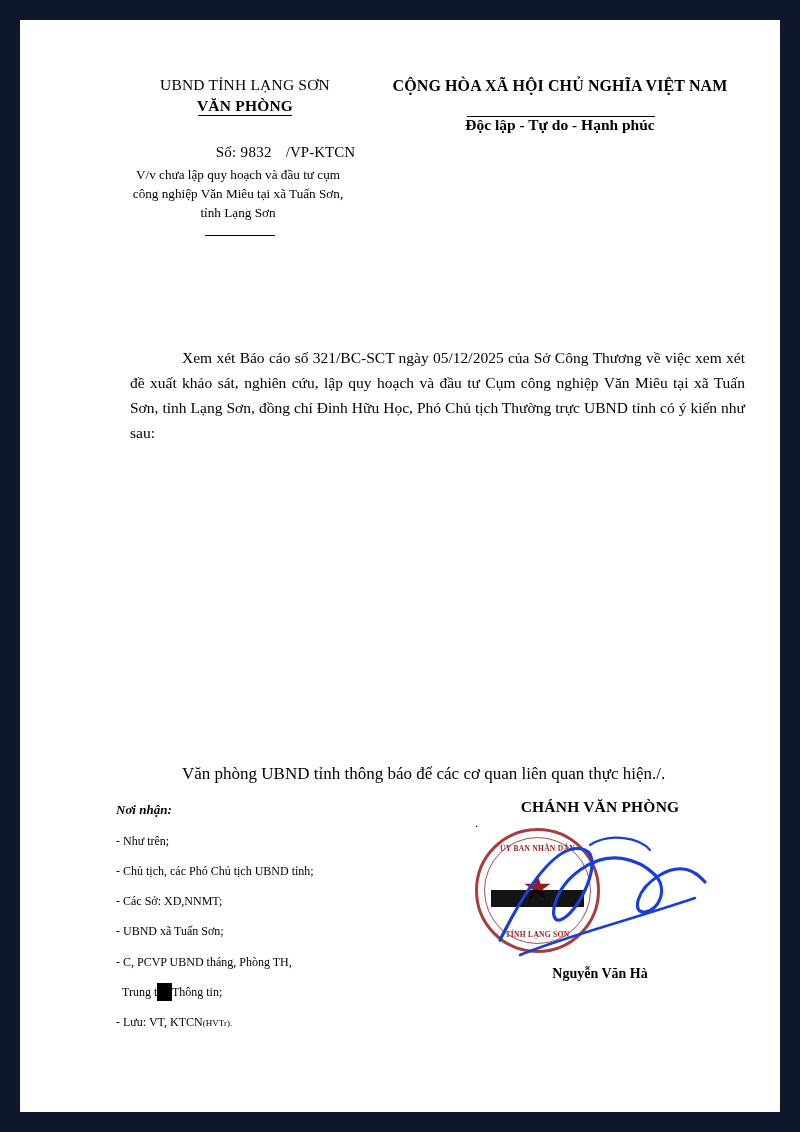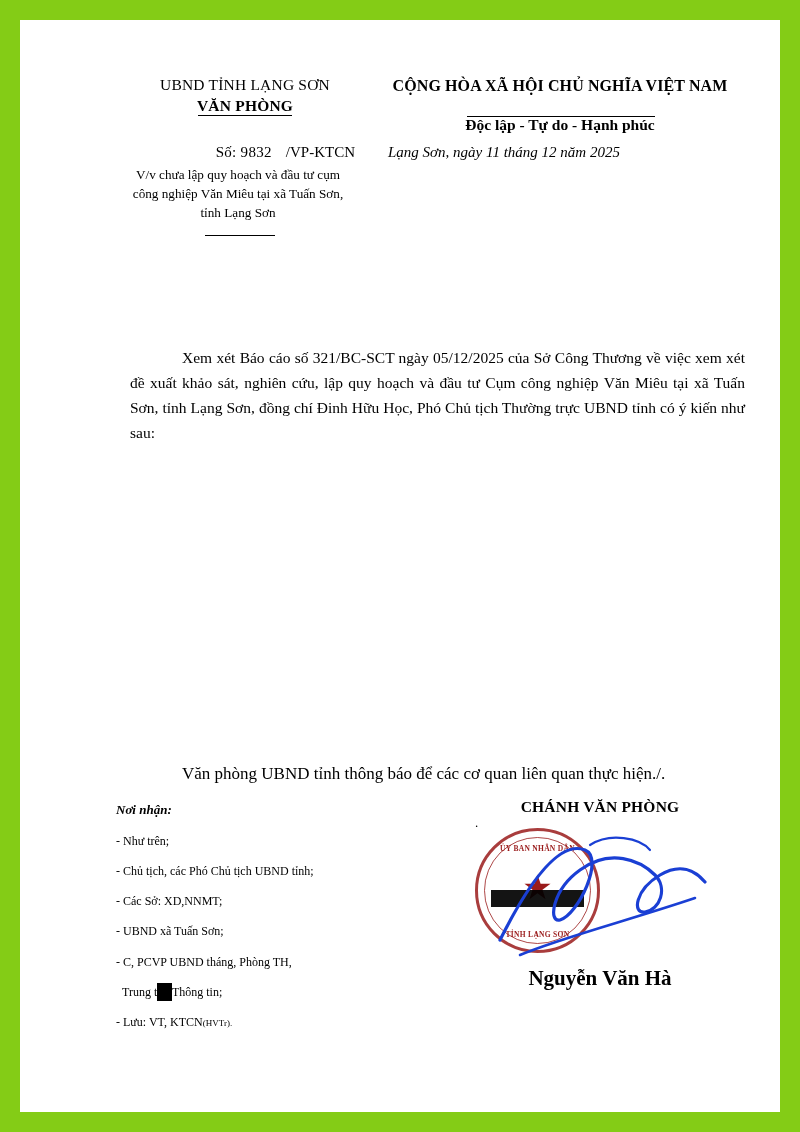--- a/index.html
+++ b/index.html
@@ -4,21 +4,21 @@
 <style>
   html, body {
     margin: 0;
     padding: 0;
     background: #000000;
   }
   .page {
     position: relative;
     width: 800px;
     height: 1132px;
-    background: #84cc16;
+    background: #0f172a;
     overflow: hidden;
     font-family: "Liberation Serif", serif;
   }
   .sheet {
     position: absolute;
     left: 20px;
     top: 20px;
     width: 760px;
     height: 1092px;
     background: #ffffff;
@@ -169,21 +169,21 @@
     font-size: 15.5px;
     font-weight: bold;
     letter-spacing: .2px;
     white-space: nowrap;
   }
   .signblock .name {
     position: absolute;
     left: 0;
     top: 168px;
     width: 300px;
-    font-size: 21px;
+    font-size: 14px;
     font-weight: bold;
     text-align: center;
   }
   .dot-mark {
     position: absolute;
     left: 455px;
     top: 795px;
     font-size: 13px;
   }
   
@@ -265,21 +265,20 @@
     </div>
     <div class="rule-right"></div>
 
     <div class="so-line">
       <span class="so-num">Số: 9832</span><span class="so-suffix">/VP-KTCN</span>
     </div>
 
     <div class="trichyeu">V/v chưa lập quy hoạch và đầu tư cụm công nghiệp Văn Miêu tại xã Tuấn Sơn, tỉnh Lạng Sơn</div>
     <div class="rule-trichyeu"></div>
 
-    <div class="place-date">Lạng Sơn, ngày 11 tháng 12 năm 2025</div>
 
     <div class="body-block">
       <span class="indent"></span><span>Xem xét Báo cáo số 321/BC-SCT ngày 05/12/2025 của Sở Công Thương về việc xem xét đề xuất khảo sát, nghiên cứu, lập quy hoạch và đầu tư Cụm công nghiệp Văn Miêu tại xã Tuấn Sơn, tỉnh Lạng Sơn, đồng chí Đinh Hữu Học, Phó Chủ tịch Thường trực UBND tỉnh có ý kiến như sau:</span>
     </div>
 
     <div class="closing">
       <span class="indent"></span><span>Văn phòng UBND tỉnh thông báo để các cơ quan liên quan thực hiện./.</span>
     </div>
 
     <div class="noinhan">

